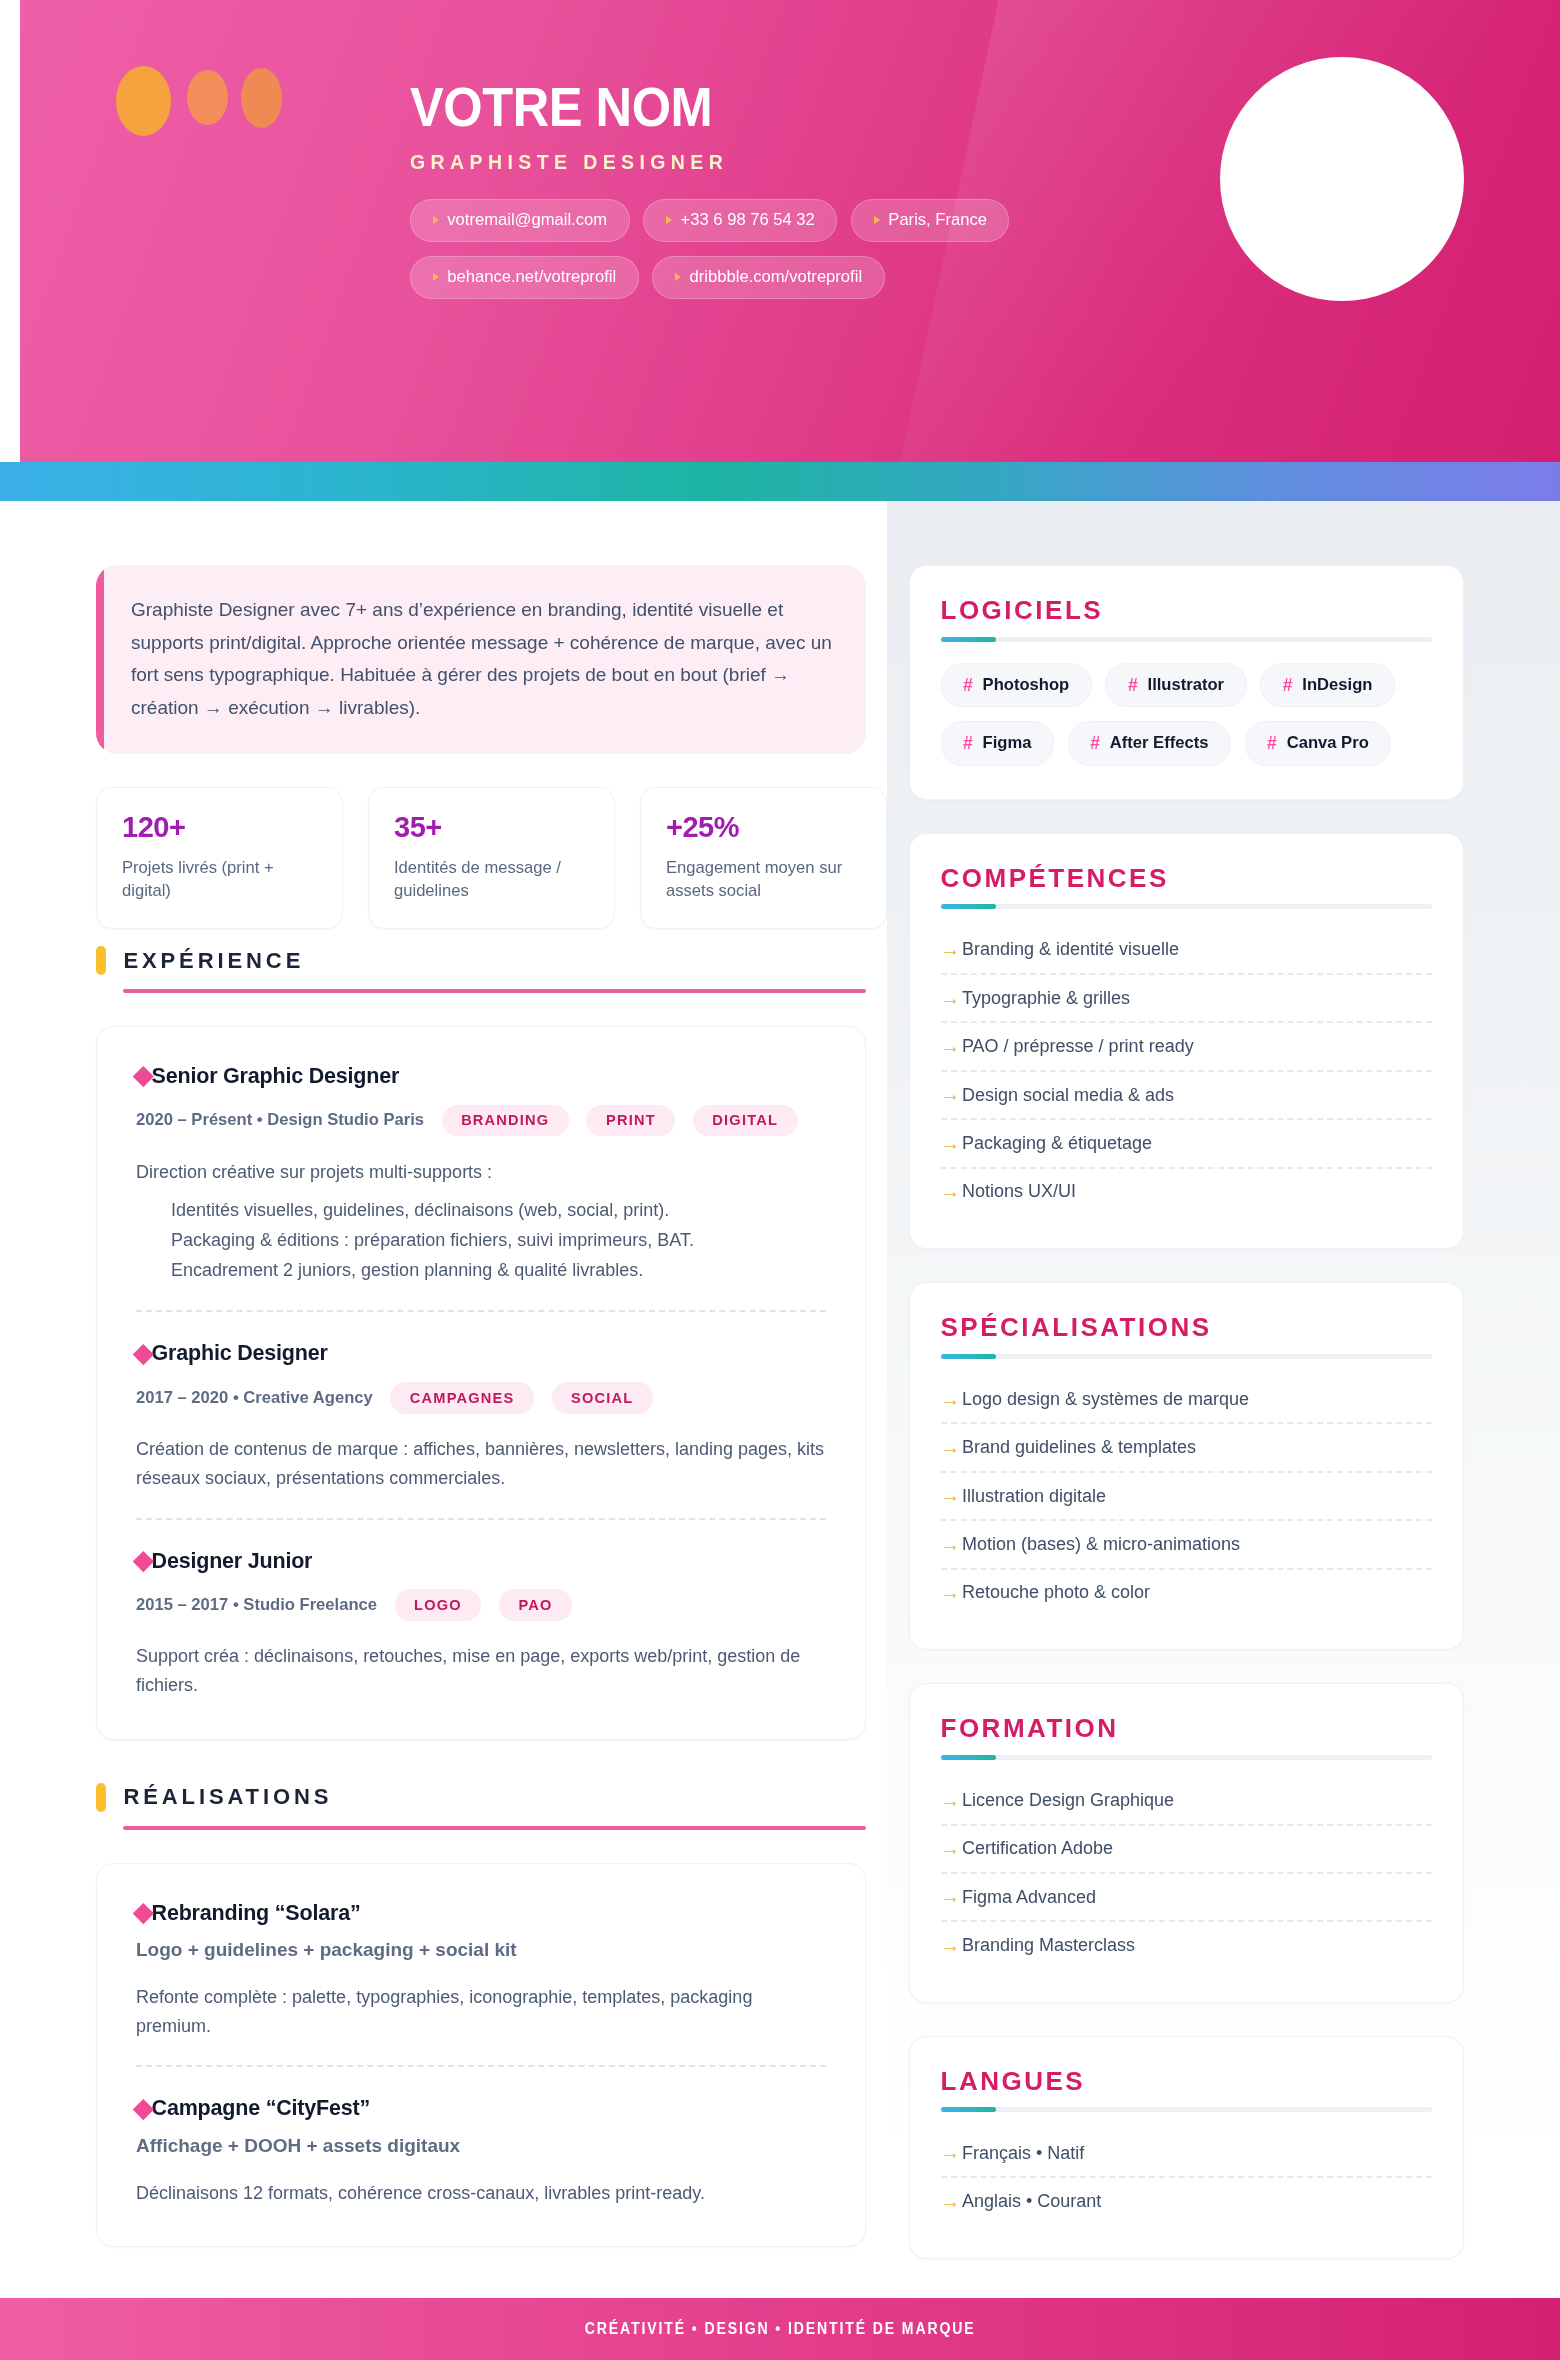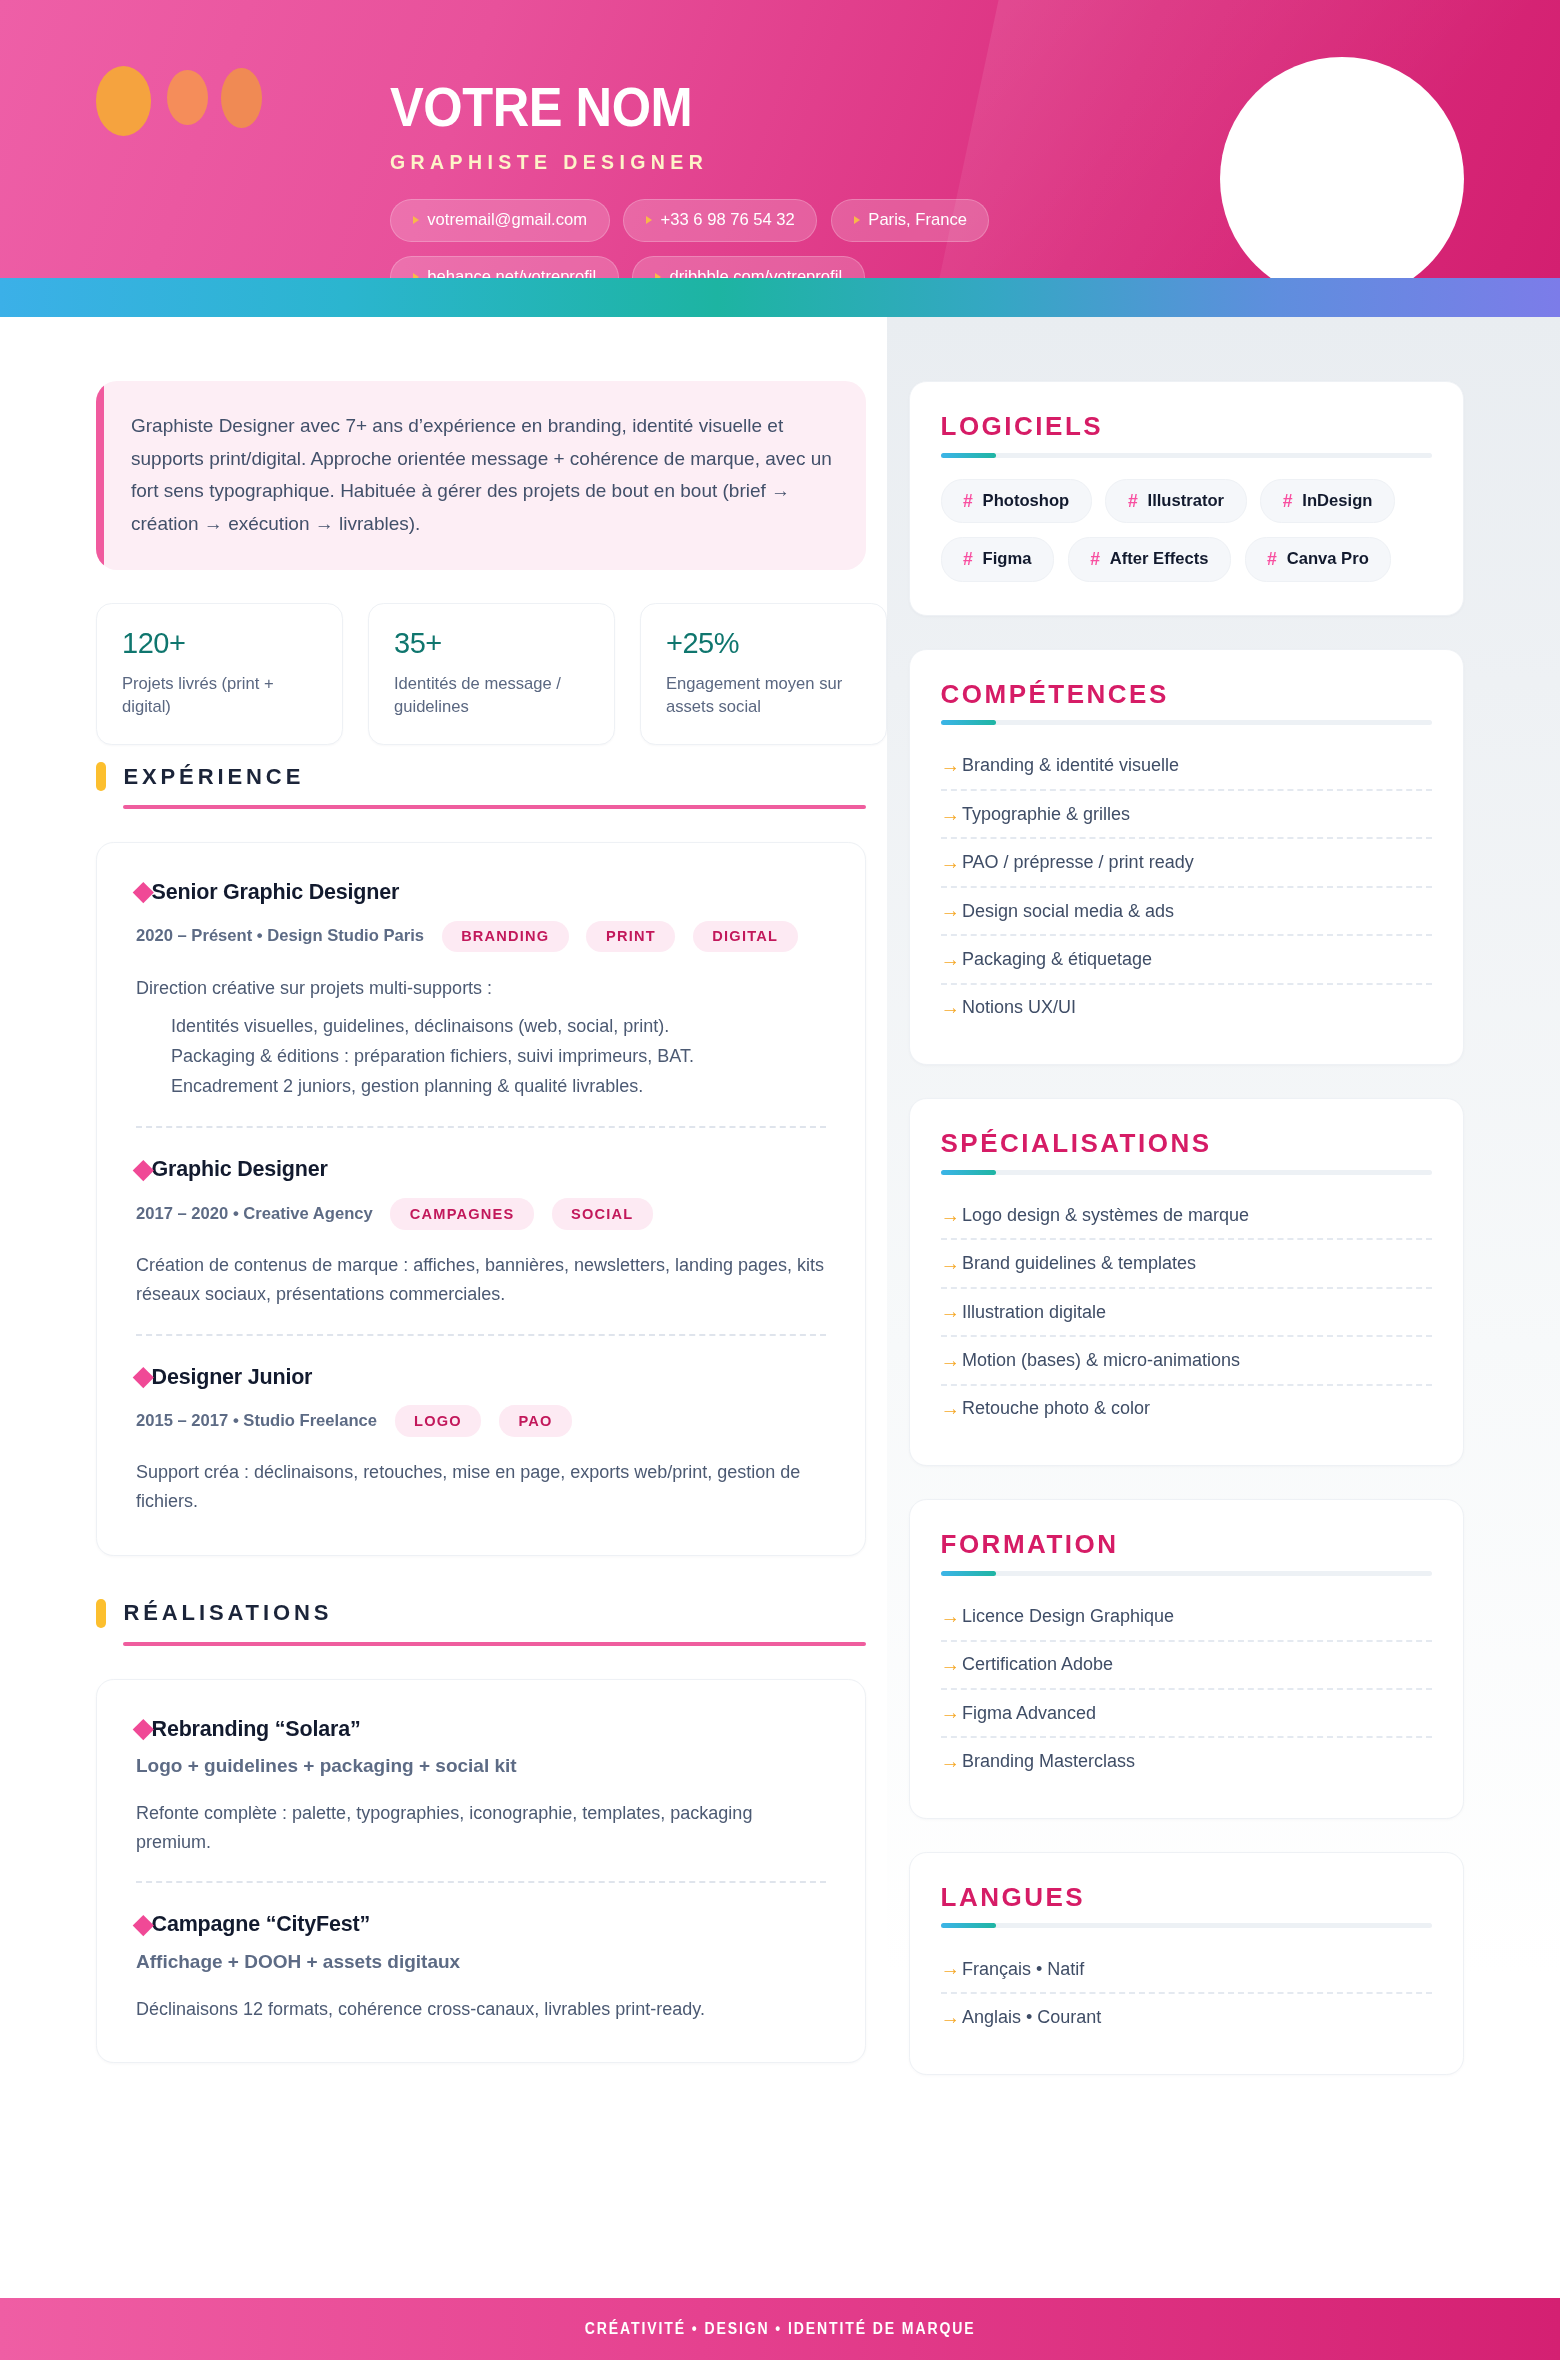--- a/index.html
+++ b/index.html
@@ -14,23 +14,24 @@
     width:1560px;
     min-height:2360px;
     position:relative;
     background:#ffffff;
     overflow:hidden;
   }
 
   
   .header {
     position:relative;
-    height:278px;
+    height:462px;
     background:linear-gradient(110deg,#ee5fa7 0%,#e8519b 30%,#db2f7f 70%,#d31f70 100%);
     overflow:hidden;
+    margin-left:20px;
   }
   .header-sheen {
     position:absolute; right:0; top:-78px; width:605px; height:566px;
     background:linear-gradient(125deg, rgba(255,255,255,0.10), rgba(255,255,255,0.0) 60%);
     transform:skewX(-12deg);
     pointer-events:none;
   }
   .header-circle {
     position:absolute; right:96px; top:57px;
     width:244px; height:244px; border-radius:50%;
@@ -114,21 +115,21 @@
   
   .stats { display:flex; gap:25px; margin-top:33px; }
   .stat {
     flex:1;
     background:#ffffff;
     border:1px solid #eef1f5;
     border-radius:15.6px;
     padding:23.4px 25px 25px 25px;
     box-shadow:0 1px 2px rgba(20,30,60,0.03);
   }
-  .stat-num { font-size:29px; font-weight:400; color:#0f766e; letter-spacing:-0.5px; }
+  .stat-num { font-size:29px; font-weight:700; color:#a21caf; letter-spacing:-0.5px; }
   .stat-label { margin-top:11.7px; font-size:16.6px; line-height:1.42; color:#5a6781; }
 
   
   .sec-head { display:flex; align-items:center; gap:17.6px; margin-top:17.6px; }
   .sec-bar { width:9.8px; height:29px; border-radius:4.9px; background:#fcbf2e; }
   .sec-title {
     font-size:22px; font-weight:800; letter-spacing:3.9px;
     color:#1b2439; text-transform:uppercase;
   }
   .sec-rule { height:3.9px; background:#ef5d9e; border-radius:2px; margin:13.7px 0 0 27px; width:743px; }

